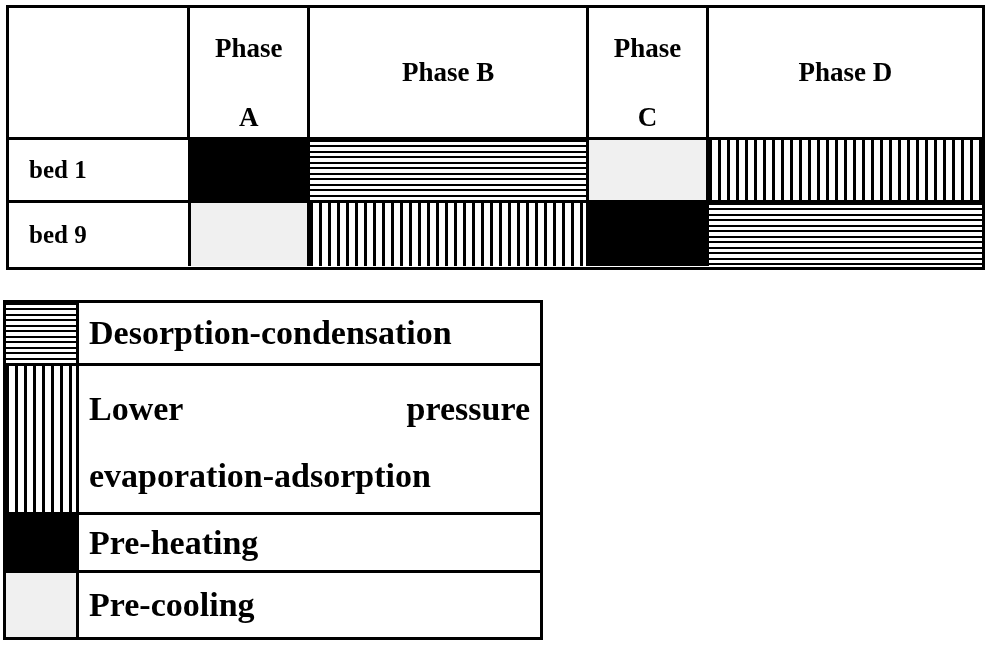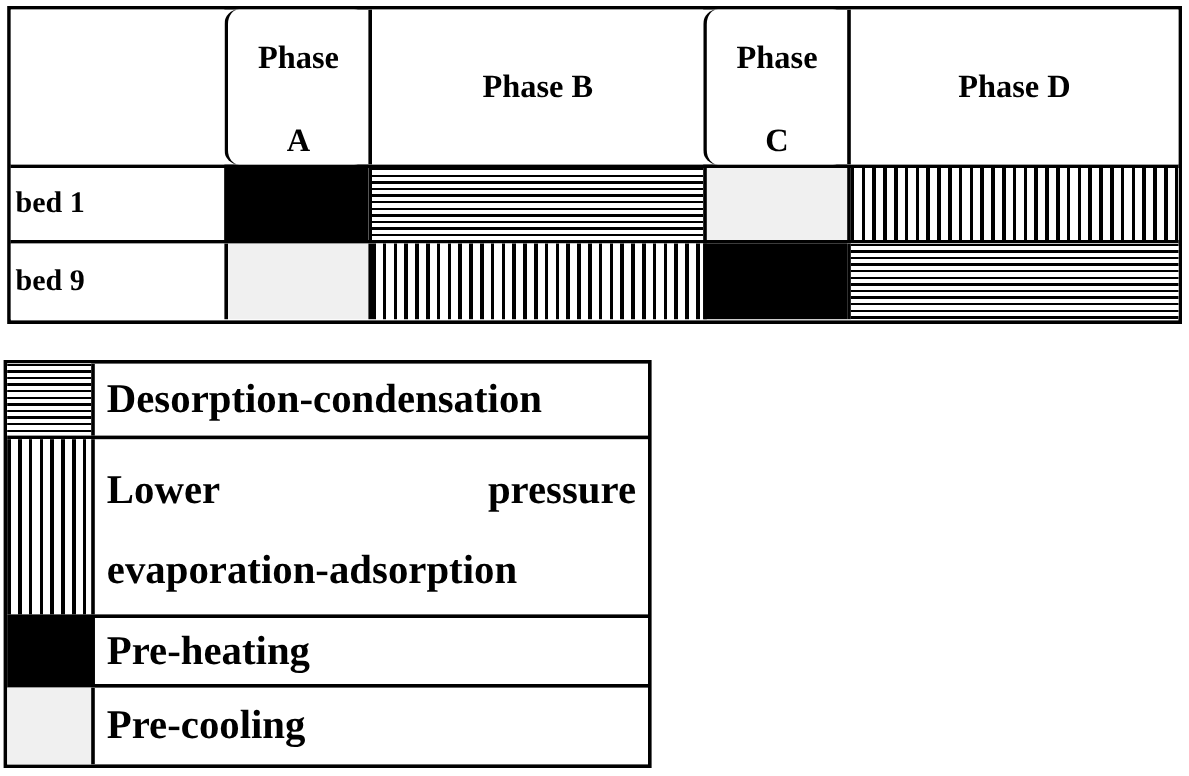--- a/index.html
+++ b/index.html
@@ -100,33 +100,32 @@
     justify-content: center;
     text-align: center;
     font-weight: bold;
     font-size: 27px;
     line-height: 1.05;
     padding: 0 4px;
   }
   .header-cell.narrow-header {
     align-items: flex-start;
     padding-top: 6px;
-    border-radius: 12px;
   }
   .header-cell.narrow-header .hdr-text {
     display: block;
     width: 100%;
     line-height: 2.55;
   }
 
   .bed-label-cell {
     display: flex;
     align-items: center;
     justify-content: flex-start;
-    padding-left: 4px;
+    padding-left: 20px;
     font-weight: bold;
     font-size: 25px;
     background: #ffffff;
   }
 
   
   #legend {
     position: absolute;
     left: 3px;
     top: 300px;

